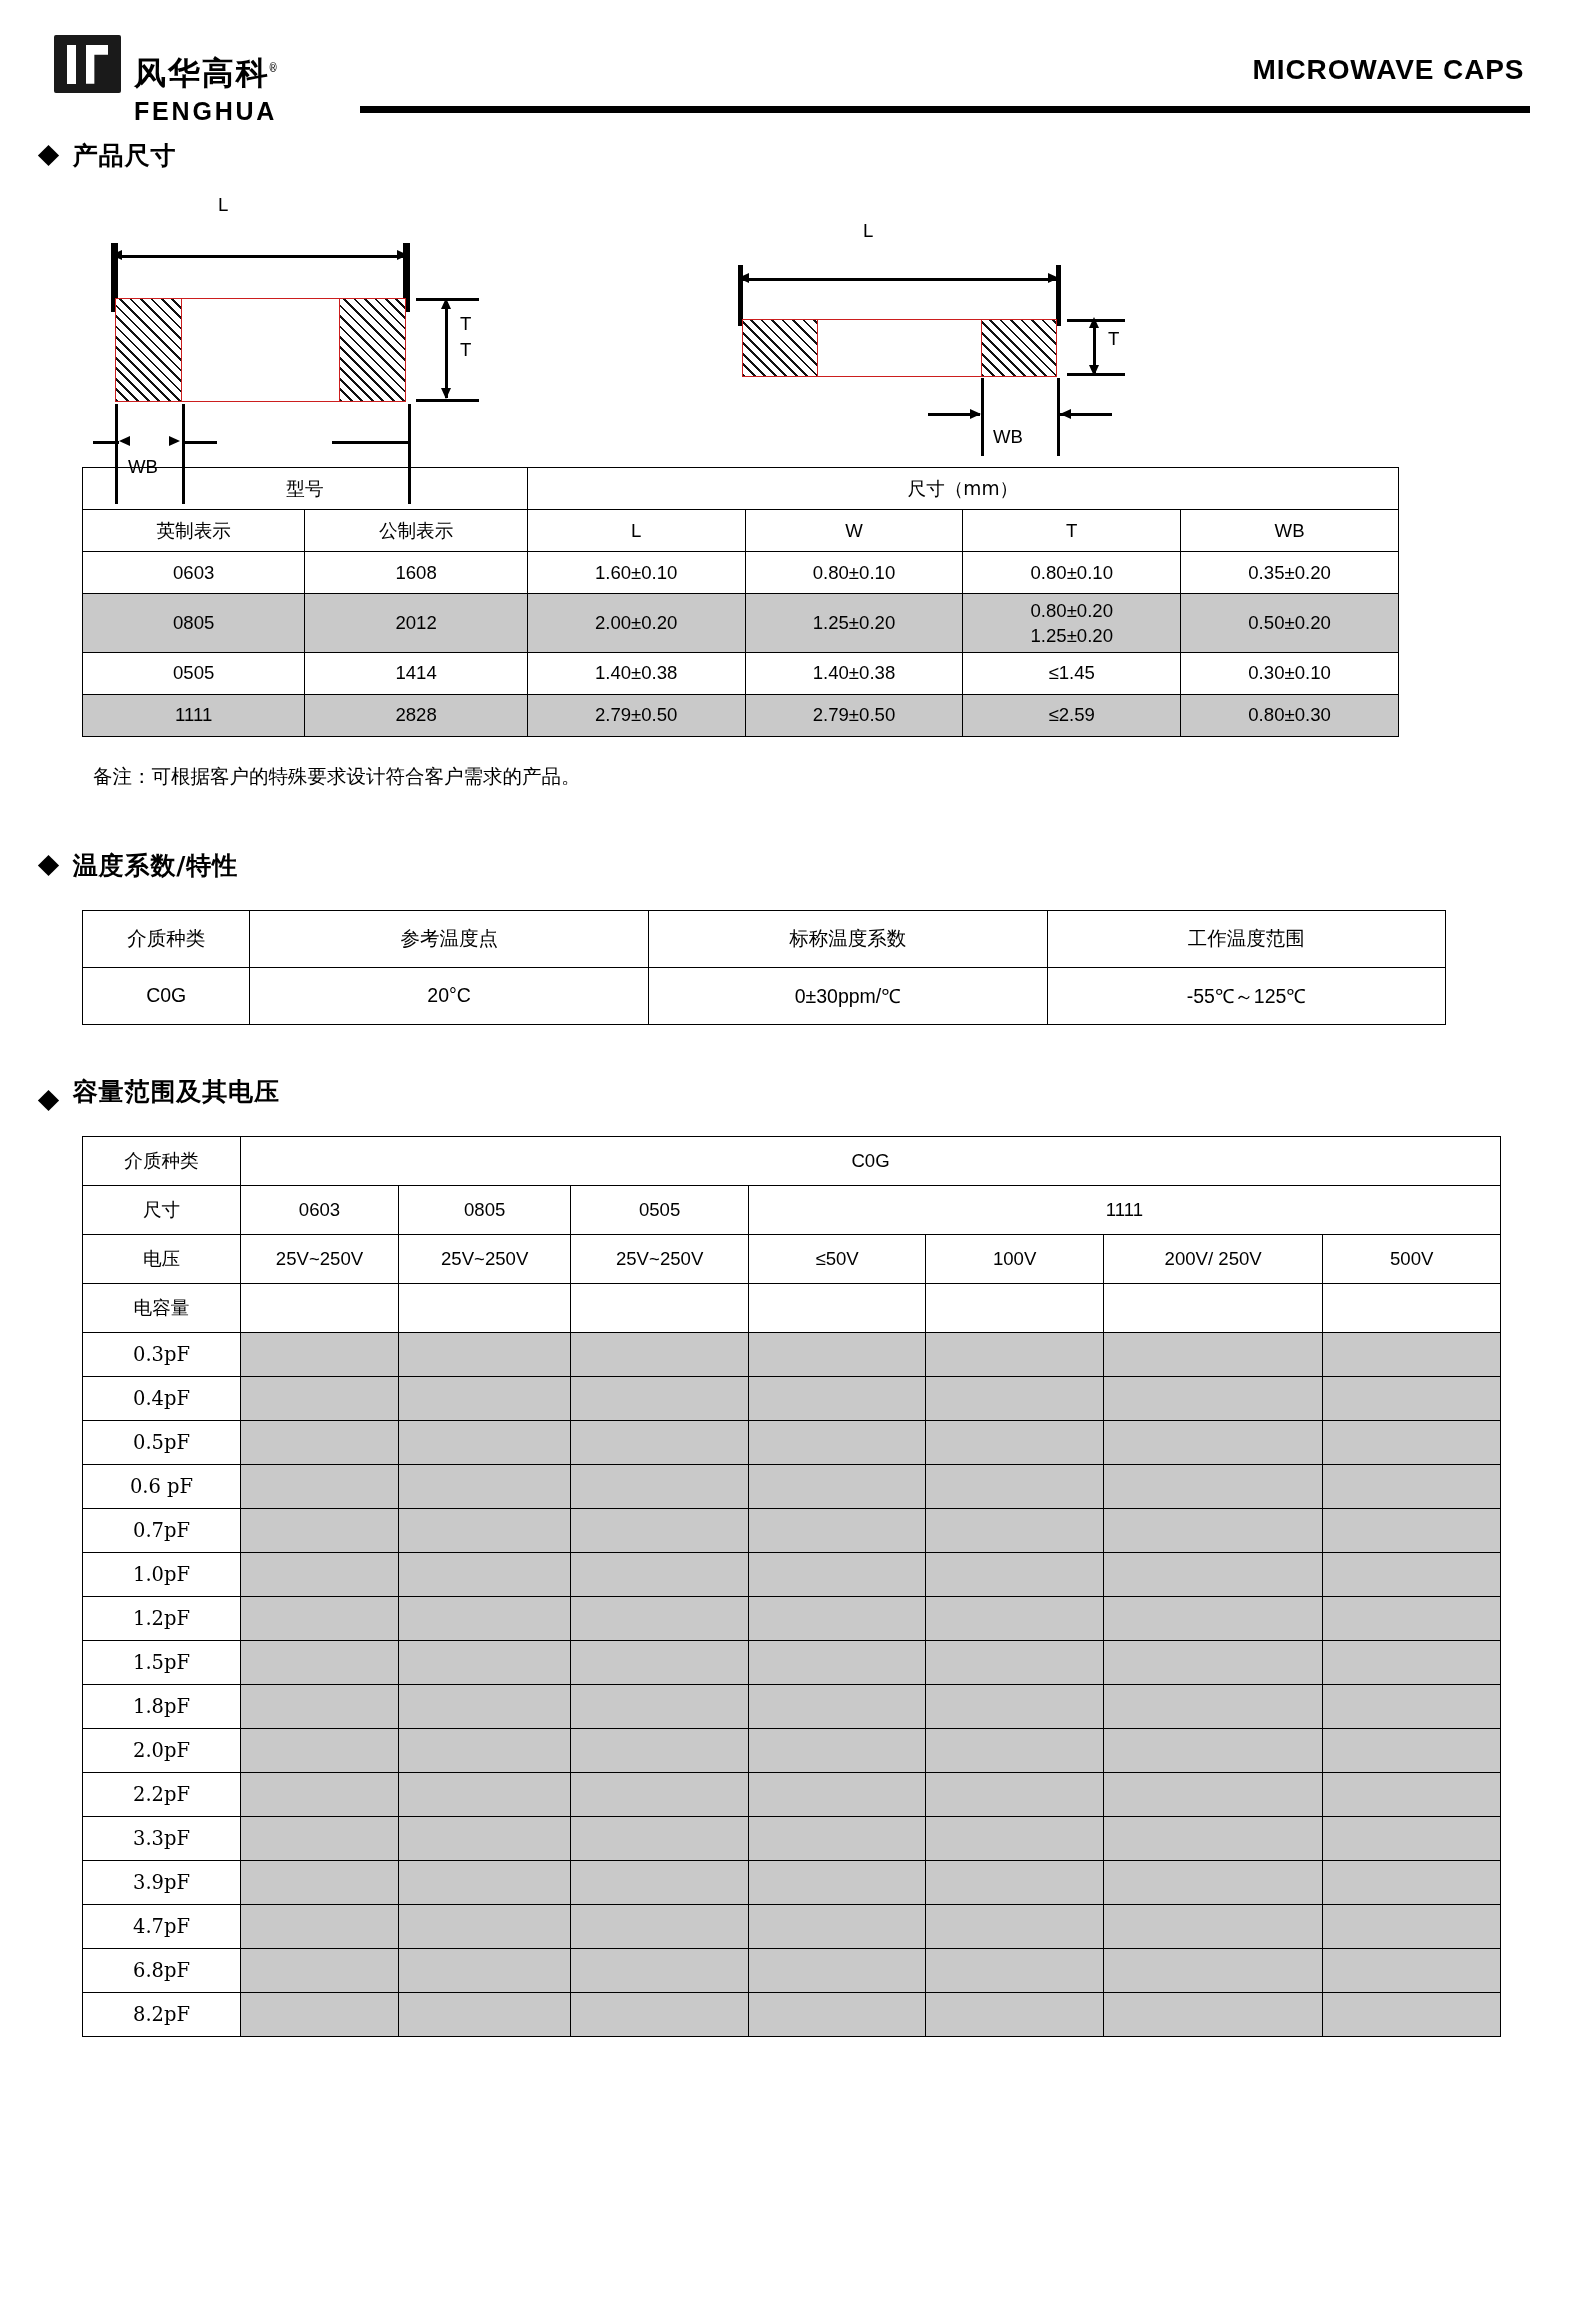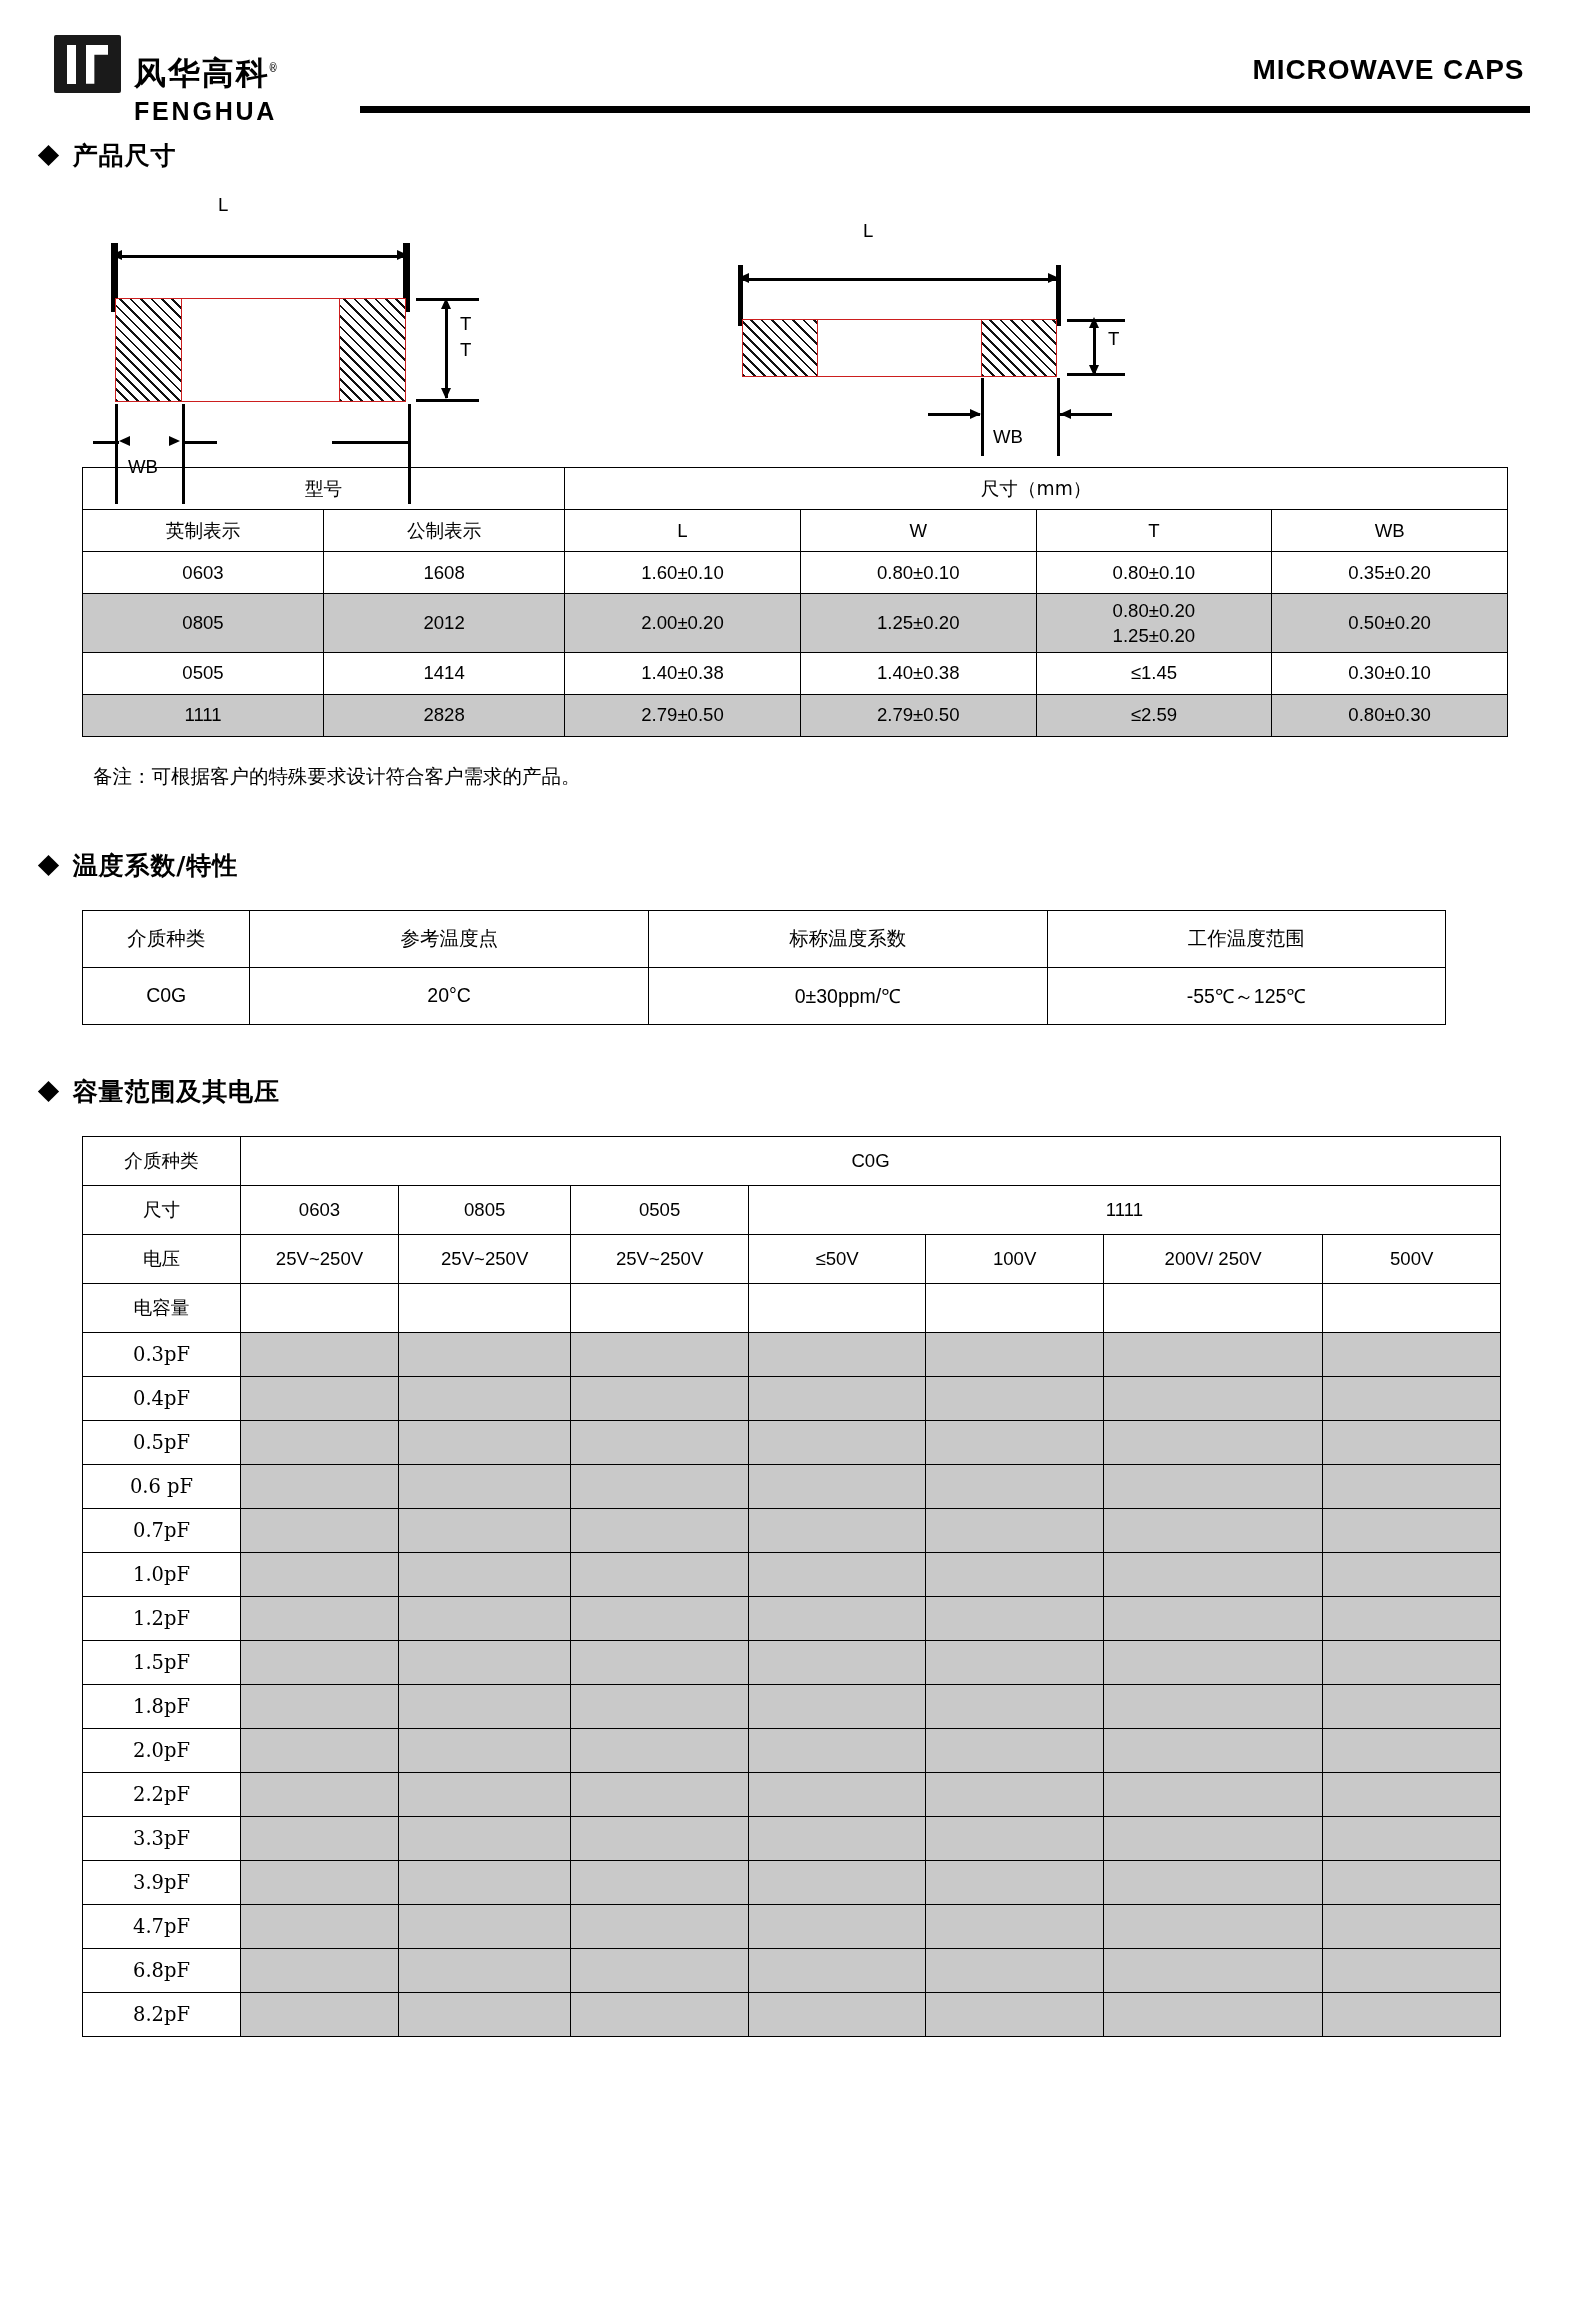--- a/index.html
+++ b/index.html
@@ -175,21 +175,21 @@
   }
   table td, table th {
     border: 0.9px solid #000;
     text-align: center;
     font-weight: normal;
     font-size: 18.6px;
     padding: 0;
   }
   .t-dim {
     margin: 0 0 0 82px;
-    width: 1426px;
+    width: 1317px;
   }
   .t-dim td { height: 41px; }
   .t-dim .row-shade { background: #c9c9c9; }
   .t-dim .two-line { line-height: 1.35; font-size: 18.6px; padding: 3.7px 0; }
 
   .note {
     margin: 26px 0 0 93px;
     font-size: 19.5px;
     font-family: "DejaVu Sans", sans-serif;
   }
@@ -376,21 +376,21 @@
         <td>C0G</td>
         <td>20°C</td>
         <td>0±30ppm/℃</td>
         <td>-55℃～125℃</td>
       </tr>
     </tbody>
   </table>
 
   <div class="spacer-40"></div>
 
-  <div class="section-head" style="margin-top:13px;">
+  <div class="section-head" style="margin-top:13px;align-items:flex-end;">
     <div class="diamond"></div>
     <div class="section-title cjk">容量范围及其电压</div>
   </div>
 
   <div class="spacer-30"></div>
 
   <table class="t-cap">
     <tbody>
       <tr>
         <td class="hdr cjk" style="width:153px;">介质种类</td>

